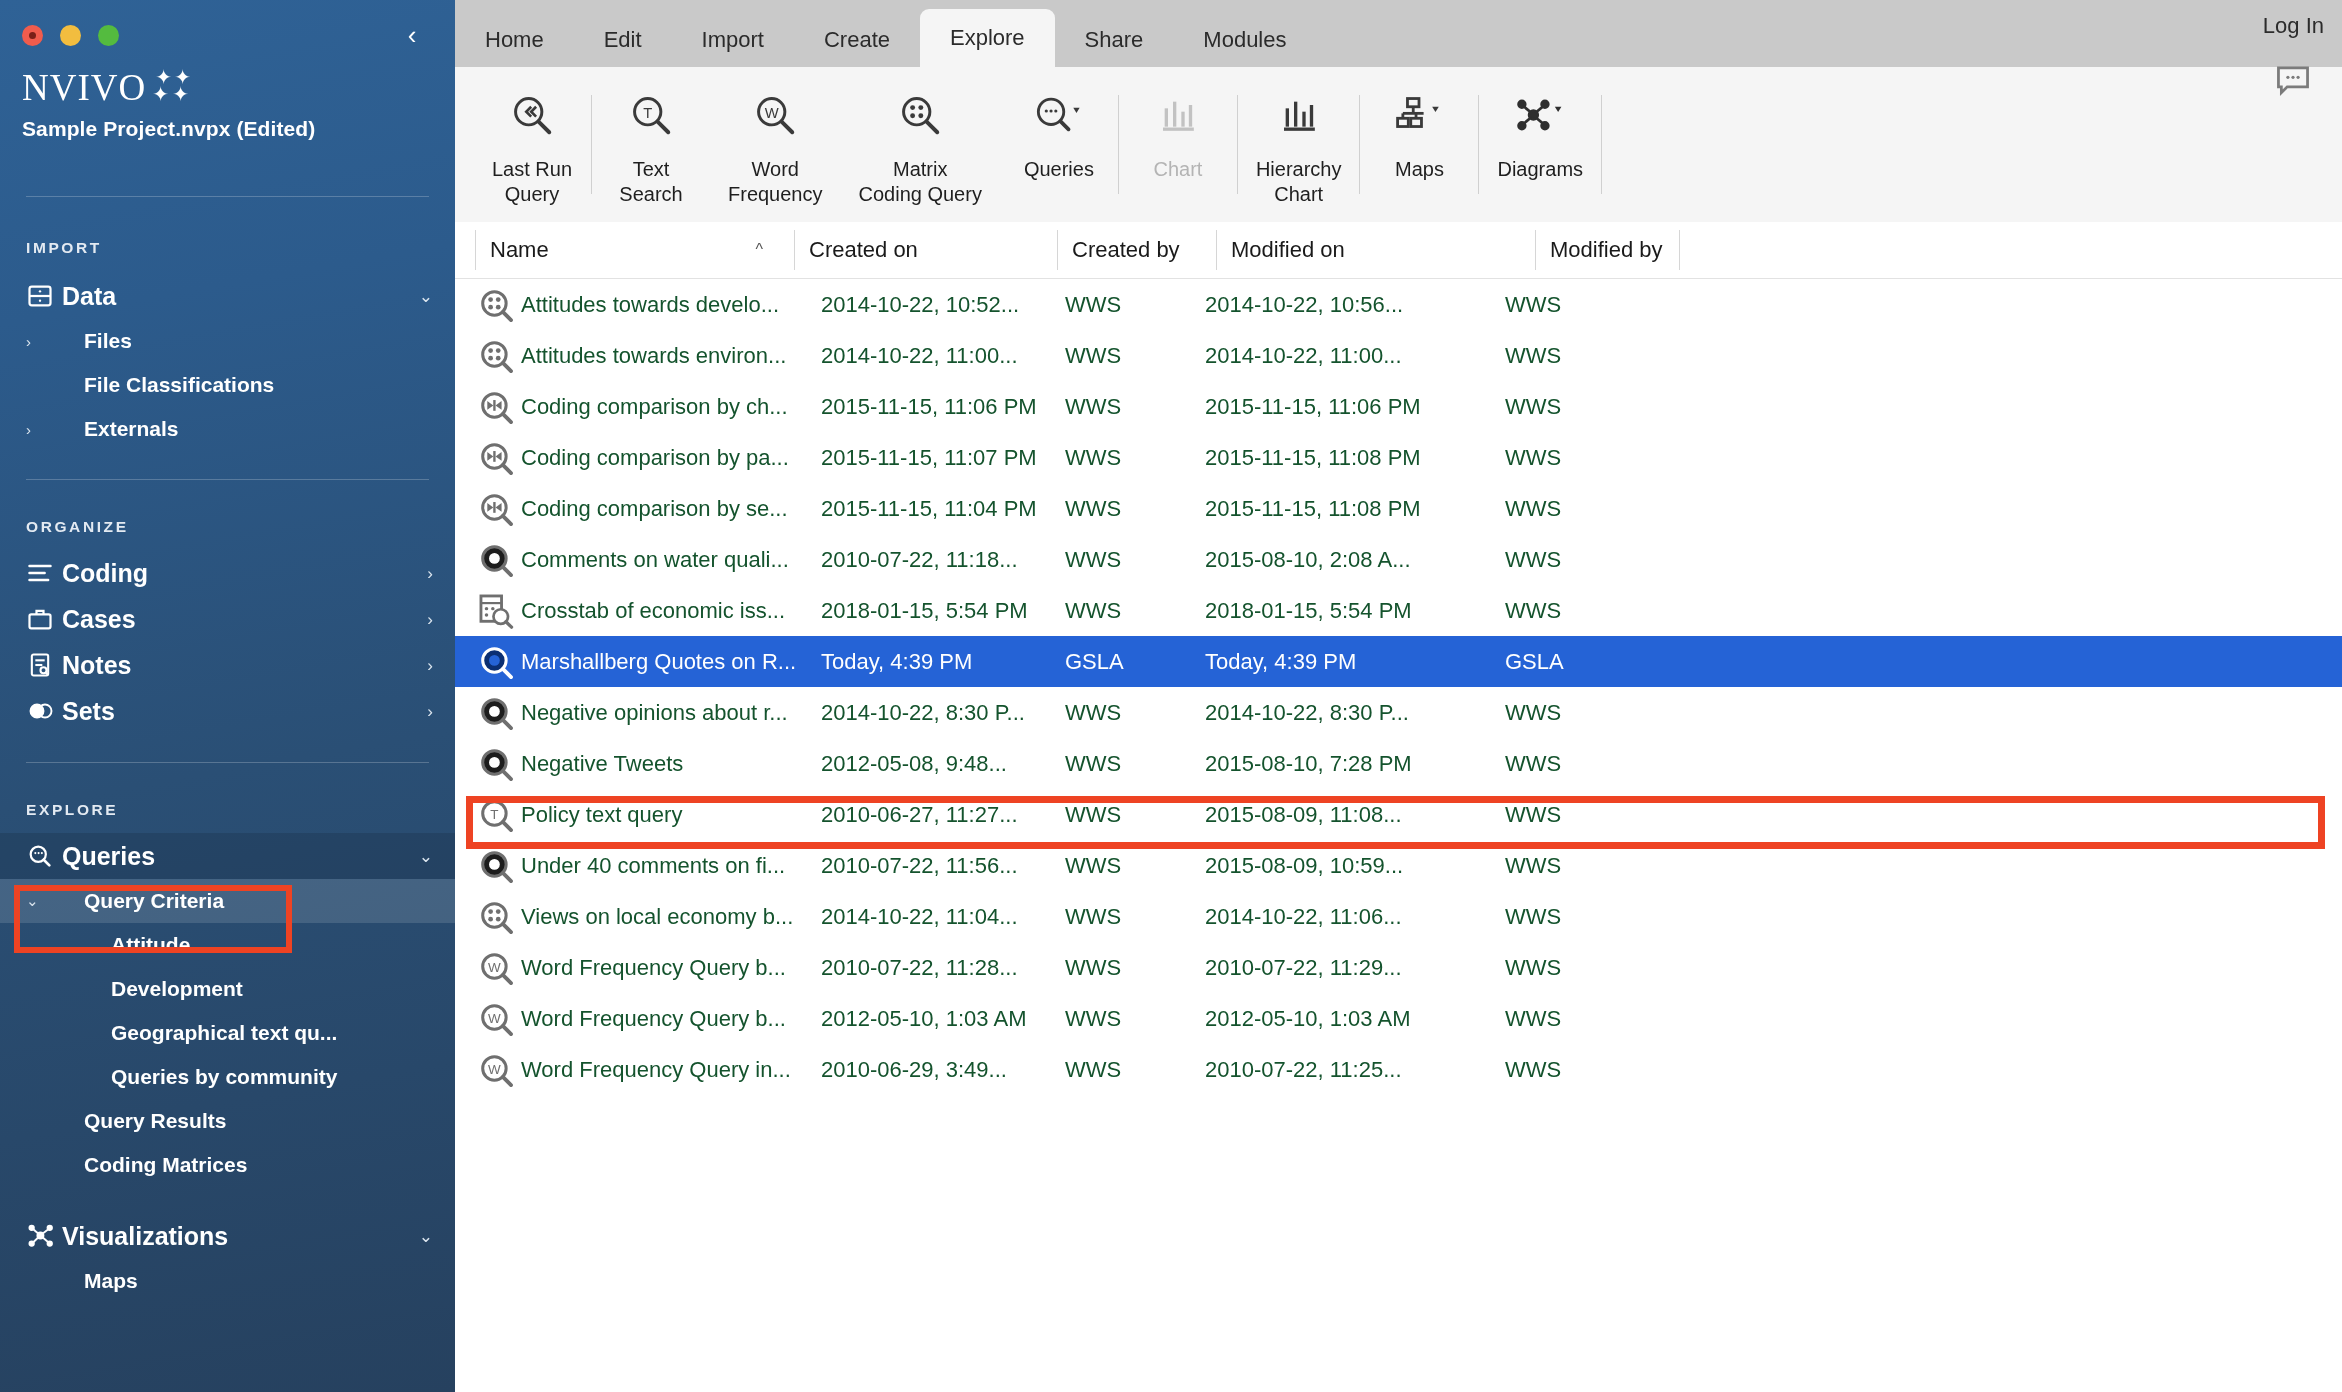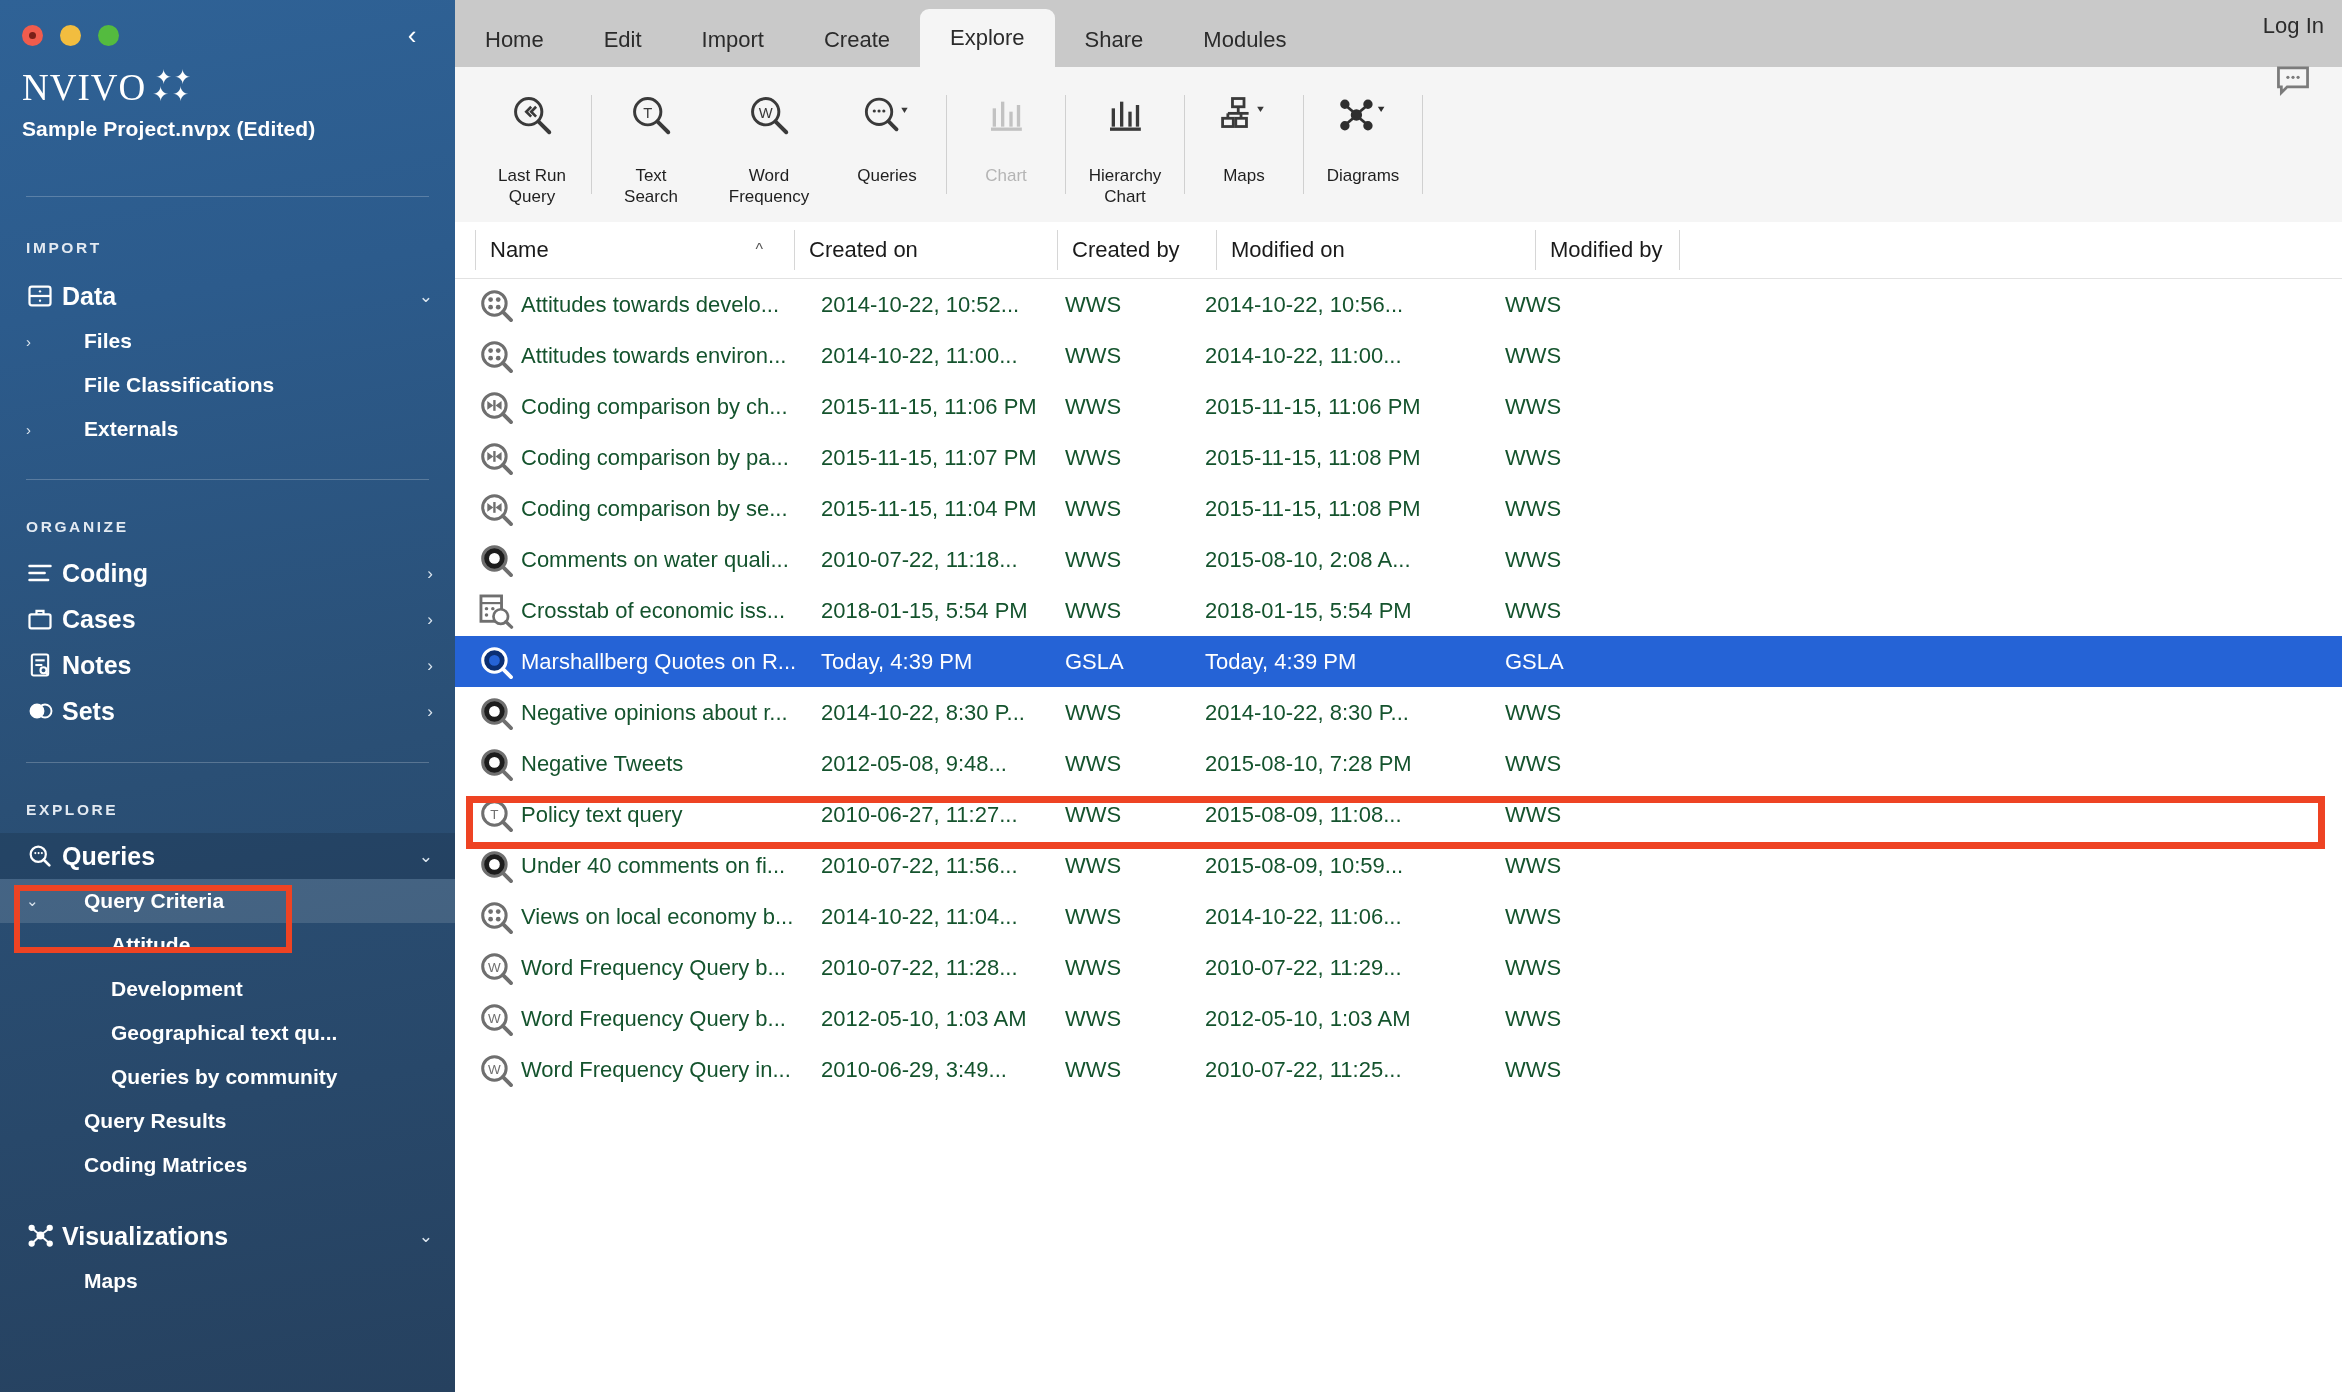--- a/index.html
+++ b/index.html
@@ -81,21 +81,21 @@
 
   .ribbon {
     height: 155px; background: #f5f5f5; display: flex; align-items: stretch;
     padding-left: 18px; flex: 0 0 155px;
   }
   .rb {
     display: flex; flex-direction: column; align-items: center; justify-content: flex-start;
     padding: 22px 18px 0 18px; min-width: 118px; cursor: pointer; position: relative;
   }
   .rb .rb-ico { height: 52px; display: flex; align-items: center; justify-content: center; }
-  .rb .rb-lbl { margin-top: 24px; font-size: 17px; color: #1f1f1f; text-align: center; line-height: 1.25; white-space: pre-line; }
+  .rb .rb-lbl { margin-top: 16px; font-size: 20px; color: #1f1f1f; text-align: center; line-height: 1.25; white-space: pre-line; }
   .rb.disabled .rb-lbl { color: #b4b4b4; }
   .rb-sep { width: 1px; background: #d0d0d0; margin: 28px 0 28px 0; flex: 0 0 1px; }
 
   
   .table-wrap { flex: 1 1 auto; background: #fff; position: relative; overflow: hidden; }
   .thead { height: 57px; display: flex; align-items: center; border-bottom: 1px solid #e2e2e2; background:#fff; }
   .th {
     font-size: 22px; color: #1a1a1a; height: 40px; display: flex; align-items: center;
     border-left: 1px solid #d6d6d6; padding-left: 14px; position: relative; cursor: pointer; margin-left: 19px;
   }
@@ -371,20 +371,34 @@
           <svg width="46" height="46" viewBox="0 0 28 28" fill="none" stroke="#3a3a3a" stroke-width="1.8">
             <circle cx="12" cy="12" r="8"></circle>
               <line x1="18" y1="18" x2="24.5" y2="24.5" stroke-width="2.4" stroke-linecap="round"></line>
             <text x="12" y="16" font-size="9" fill="#3a3a3a" stroke="none" text-anchor="middle" font-family="Liberation Sans, sans-serif">W</text>
           </svg>
         </span>
         <span class="rb-lbl">Word
 Frequency</span>
       </div>
 
+      <div class="rb">
+        <span class="rb-ico">
+          <svg width="46" height="46" viewBox="0 0 28 28" fill="none" stroke="#3a3a3a" stroke-width="1.8">
+            <circle cx="12" cy="12" r="8"></circle>
+              <line x1="18" y1="18" x2="24.5" y2="24.5" stroke-width="2.4" stroke-linecap="round"></line>
+            <circle cx="9.5" cy="9.5" r="1.5" fill="#3a3a3a" stroke="none"></circle>
+              <circle cx="14.5" cy="9.5" r="1.5" fill="#3a3a3a" stroke="none"></circle>
+            <circle cx="9.5" cy="14.5" r="1.5" fill="#3a3a3a" stroke="none"></circle>
+              <circle cx="14.5" cy="14.5" r="1.5" fill="#3a3a3a" stroke="none"></circle>
+          </svg>
+        </span>
+        <span class="rb-lbl">Matrix
+Coding Query</span>
+      </div>
 
       <div class="rb">
         <span class="rb-ico">
           <svg width="54" height="46" viewBox="0 0 34 28" fill="none" stroke="#3a3a3a" stroke-width="1.8">
             <circle cx="12" cy="12" r="8"></circle>
               <line x1="18" y1="18" x2="23" y2="23" stroke-width="2.4" stroke-linecap="round"></line>
             <circle cx="9" cy="11.5" r="1" fill="#3a3a3a" stroke="none"></circle>
               <circle cx="12" cy="11.5" r="1" fill="#3a3a3a" stroke="none"></circle>
               <circle cx="15" cy="11.5" r="1" fill="#3a3a3a" stroke="none"></circle>
             <path d="M26 9.5l4 0 -2 3.2z" fill="#3a3a3a" stroke="none"></path>

